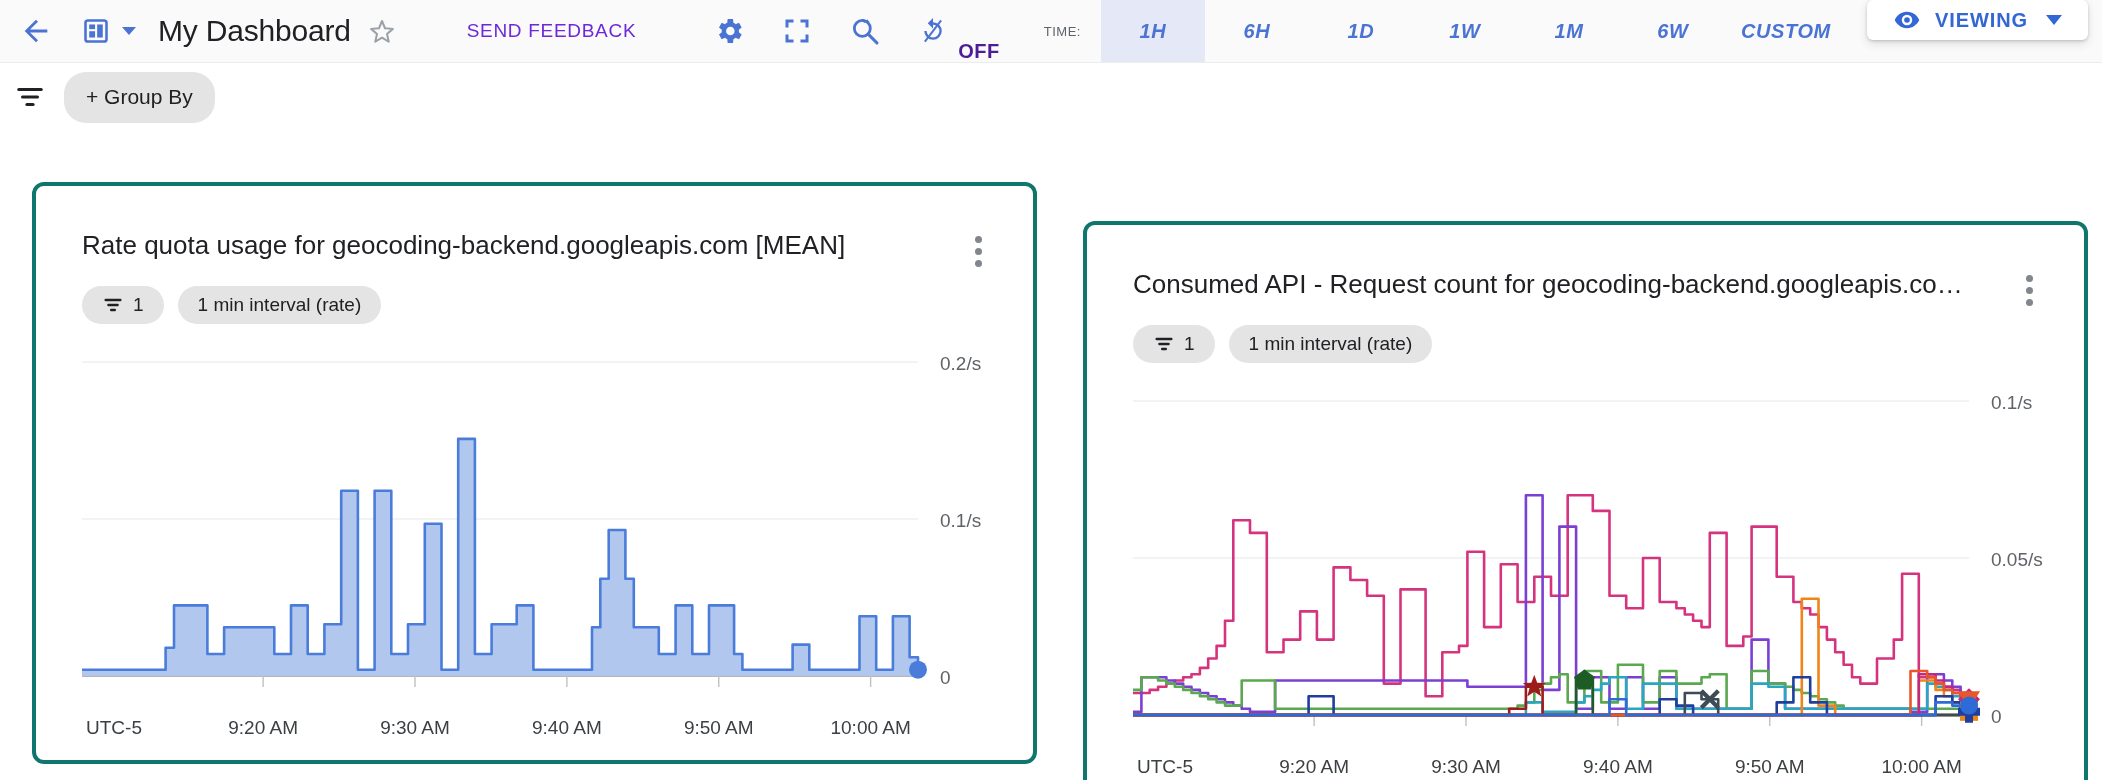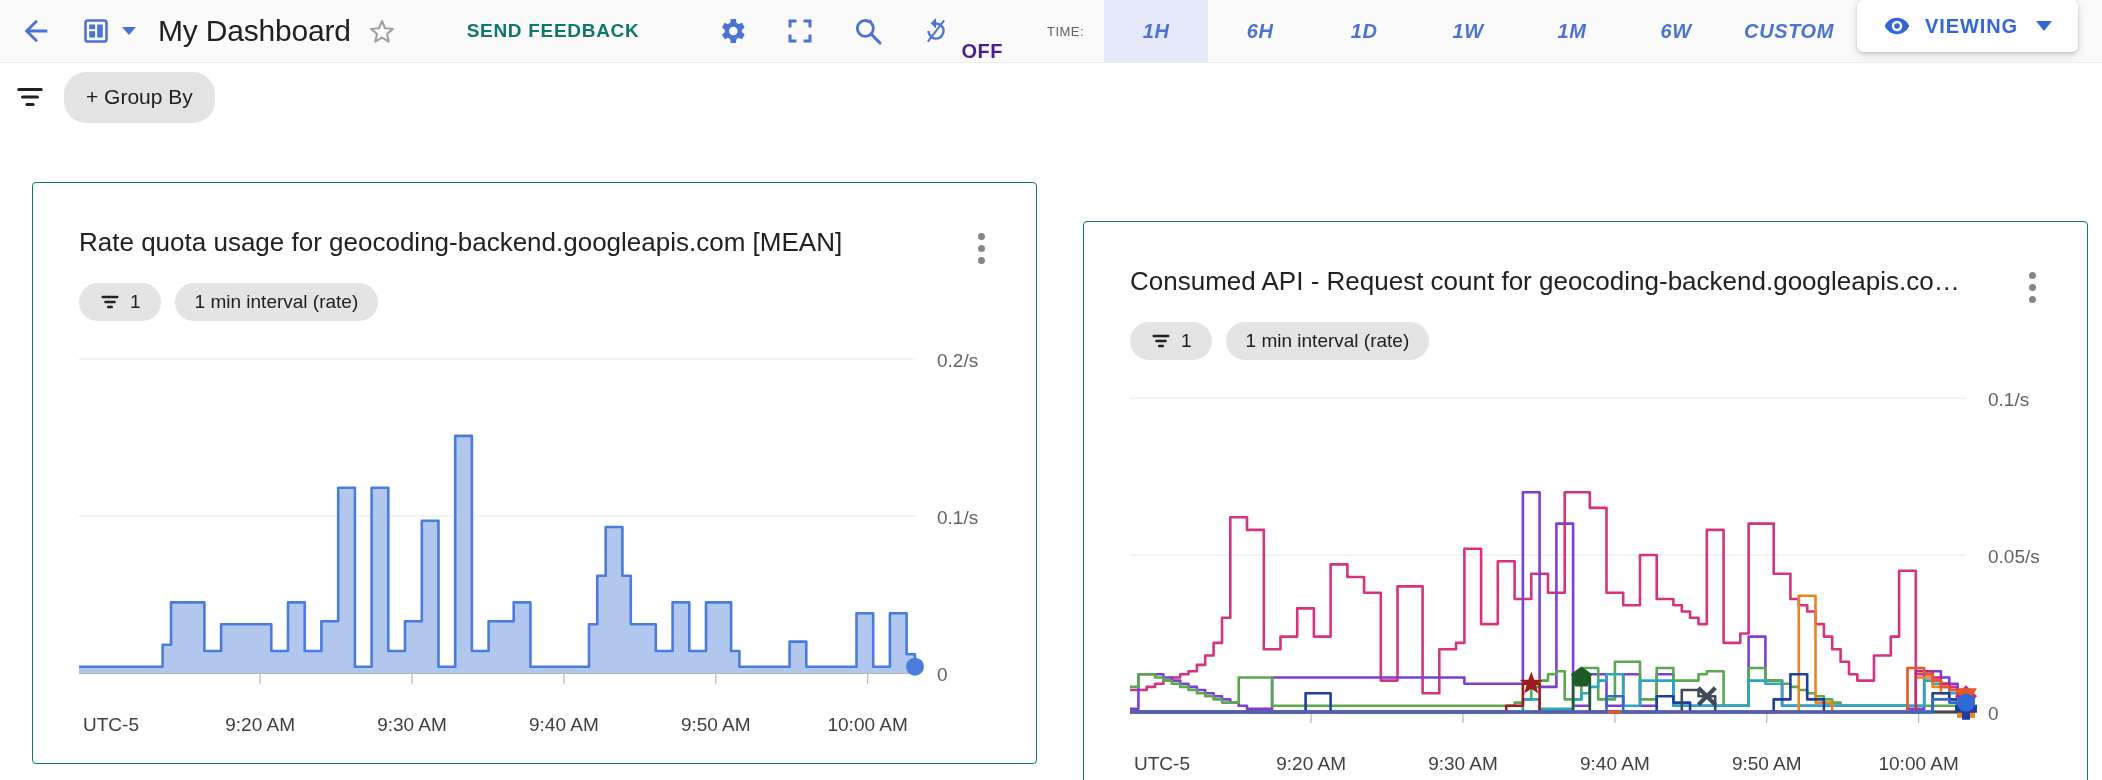--- a/index.html
+++ b/index.html
@@ -28,21 +28,21 @@
     width:0;height:0;border-left:7px solid transparent;border-right:7px solid transparent;
     border-top:8px solid #4a73d4; margin-left:12px;
   }
   .dash-title {
     font-size:30px; color:#202124; margin-left:22px; letter-spacing:-0.2px;
     white-space:nowrap;
     text-align:center;
   }
   .star-btn { margin-left:16px; cursor:pointer; display:flex; align-items:center;}
   .send-feedback {
-    margin-left:70px; color:#0f766e; font-size:19px; font-weight:bold;
+    margin-left:70px; color:#6d28d9; font-size:19px; font-weight:normal;
     letter-spacing:0.7px; cursor:pointer; white-space:nowrap;text-align:right;
   }
   .icon-btn {
     width:54px;height:54px; display:flex;align-items:center;justify-content:center;
     cursor:pointer; border-radius:50%;
   }
   .tb-gap-1 { margin-left:66px; }
   .tb-gap-2 { margin-left:14px; }
   .refresh-wrap {
     display:flex;align-items:center;margin-left:26px;cursor:pointer;
@@ -53,22 +53,22 @@
   }
   .range-list { display:flex; align-items:stretch; height:62px; margin-left:20px; }
   .range-item {
     display:flex;align-items:center;justify-content:center;
     min-width:72px; padding:0 16px; height:62px;
     color:#4a73d4; font-size:20px; font-weight:bold; letter-spacing:0.6px;
     cursor:pointer; white-space:nowrap;font-style:italic;
   }
   .range-item.active { background:#e5e8f7; }
   .viewing-btn {
-    position:absolute; right:24px; top:0px;
-    height:52px; display:flex;align-items:center;
+    position:absolute; right:14px; top:0px;
+    height:40px; display:flex;align-items:center;
     background:#ffffff; border-radius:6px; padding:0 26px;
     box-shadow: 0 1px 3px rgba(60,64,67,0.25), 0 4px 10px rgba(60,64,67,0.14);
     cursor:pointer;
   }
   .viewing-txt { color:#3367d6; font-size:20px; font-weight:bold; letter-spacing:0.9px; margin-left:14px;}
   .viewing-caret {
     width:0;height:0;border-left:8px solid transparent;border-right:8px solid transparent;
     border-top:10px solid #3367d6; margin-left:18px;
   }
 
@@ -87,21 +87,21 @@
   .filter-input {
     margin-left:16px; border:none; outline:none; background:transparent;
     font-size:21px; color:#80868b; font-family:"Liberation Sans", sans-serif;
     width:500px;
   }
   .filter-input::placeholder { color:#80868b; }
 
   
   .card {
     position:absolute; top:182px; height:582px;
-    background:#fff; border:1px solid #0f766e; border-radius:4px;
+    background:#fff; border:4px solid #0f766e; border-radius:12px;
     box-sizing:border-box; overflow:hidden;
   }
   #card-left  { left:32px;   width:1005px; }
   #card-right { left:1083px; width:1005px;margin-top:39px; }
 
   .card-title {
     position:absolute; left:46px; top:44px;
     font-size:26px; color:#202124; white-space:nowrap;
     max-width:860px; overflow:hidden; text-overflow:ellipsis;
   }

